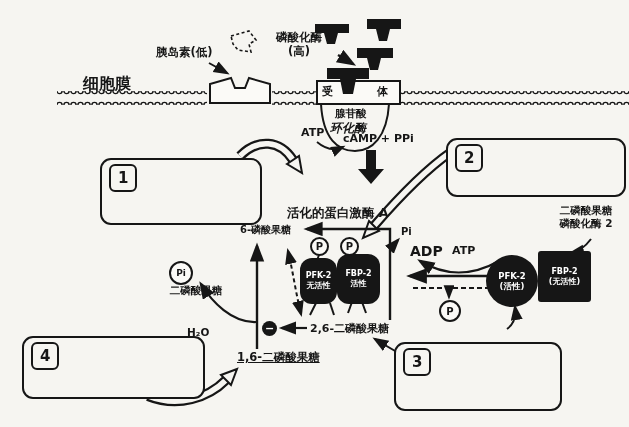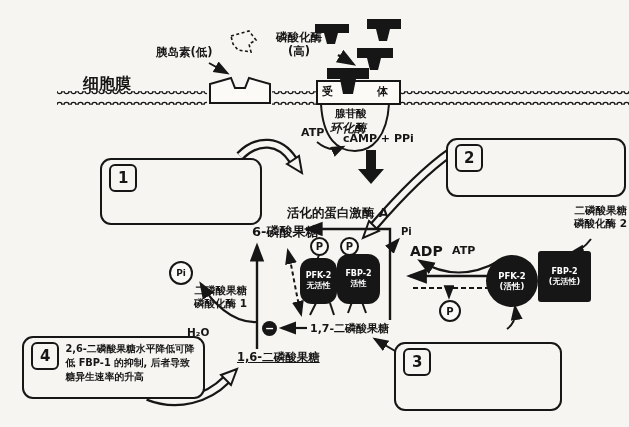--- a/index.html
+++ b/index.html
@@ -1,19 +1,19 @@
 <!DOCTYPE html>
 <html><head>
 <meta charset="utf-8">
 <style>
   html,body{margin:0;padding:0;background:#e9e8e4;font-family:"DejaVu Sans",sans-serif;}
   #stage{position:relative;width:629px;height:427px;background:#f6f5f1;overflow:hidden;}
   #art{position:absolute;left:0;top:0;}
   .lb{position:absolute;font-weight:bold;color:#161616;white-space:nowrap;line-height:1.2;}
-  .ctr{text-align:right;white-space:normal;}
+  .ctr{text-align:center;white-space:normal;}
   .blob{position:absolute;background:#161616;color:#fff;display:flex;flex-direction:column;
         align-items:center;justify-content:center;text-align:center;font-weight:bold;line-height:1.2;}
   .pcirc{position:absolute;background:#fbfaf7;border:2px solid #161616;border-radius:50%;
          display:flex;align-items:center;justify-content:center;font-weight:bold;color:#161616;}
   .mcirc{position:absolute;background:#161616;border-radius:50%;display:flex;align-items:center;
          justify-content:center;color:#fff;font-weight:bold;}
   .callout{position:absolute;border:2.5px solid #161616;border-radius:11px;background:#f6f5f1;
            display:flex;gap:6px;padding:4px 7px;align-items:flex-start;box-sizing:border-box;}
   .badge{border:2px solid #161616;border-radius:6px;font-size:15px;font-weight:bold;
          padding:3px 7px;color:#161616;flex:0 0 auto;}
@@ -97,28 +97,27 @@
   <div class="lb" style="left:156px;top:46px;font-size:11.5px;">胰岛素(低)</div>
   <div class="lb" style="left:276px;top:31px;font-size:11.5px;">磷酸化酶</div>
   <div class="lb" style="left:288px;top:45px;font-size:11.5px;">(高)</div>
   <div class="lb" style="left:322px;top:85px;font-size:11px;">受</div>
   <div class="lb" style="left:377px;top:85px;font-size:11px;">体</div>
   <div class="lb" style="left:335px;top:107px;font-size:10.5px;">腺苷酸</div>
   <div class="lb" style="left:330px;top:121px;font-size:12px;font-style:italic;">环化酶</div>
   <div class="lb" style="left:301px;top:126px;font-size:11px;">ATP</div>
   <div class="lb" style="left:343px;top:132px;font-size:11px;text-align:right;">cAMP + PPi</div>
   <div class="lb" style="left:287px;top:185px;font-size:12.5px;margin-top:20px;">活化的蛋白激酶 A</div>
-  <div class="lb" style="left:252px;top:224px;font-size:13px;">6-磷酸果糖</div>
+  <div class="lb" style="left:240px;top:224px;font-size:10px;">6-磷酸果糖</div>
   <div class="lb" style="left:401px;top:226px;font-size:10px;">Pi</div>
   <div class="lb ctr" style="left:145px;top:284px;width:102px;font-size:10.5px;">
     <div>二磷酸果糖</div>
-    <div>磷酸化酶 1</div>
   </div>
   <div class="lb" style="left:187px;top:326px;font-size:10.5px;">H₂O</div>
-  <div class="lb" style="left:310px;top:322px;font-size:11px;">1,7-二磷酸果糖</div>
+  <div class="lb" style="left:310px;top:322px;font-size:11px;">2,6-二磷酸果糖</div>
   <div class="lb" style="left:237px;top:351px;font-size:11.5px;text-decoration:underline;">1,6-二磷酸果糖</div>
   <div class="lb" style="left:410px;top:243px;font-size:14px;">ADP</div>
   <div class="lb" style="left:452px;top:244px;font-size:11px;">ATP</div>
   <div class="lb ctr" style="left:545px;top:204px;width:82px;font-size:10.5px;">
     <div>二磷酸果糖</div>
     <div>磷酸化酶 2</div>
   </div>
 
   <div class="blob" style="left:300px;top:258px;width:37px;height:46px;border-radius:12px;font-size:8px;">
     <div>PFK-2</div>
@@ -148,16 +147,15 @@
     <div class="badge">1</div>
   </div>
   <div class="callout" style="left:446px;top:138px;width:180px;height:59px;">
     <div class="badge">2</div>
   </div>
   <div class="callout" style="left:394px;top:342px;width:168px;height:69px;">
     <div class="badge">3</div>
   </div>
   <div class="callout" style="left:22px;top:336px;width:183px;height:63px;">
     <div class="badge">4</div>
-    <div class="ctext">2,6-二磷酸果糖水平降低可降低 FBP-1 的抑制, 后者导致糖异生速率的升高</div>
   </div>
 
 </div>
 
 </body></html>

